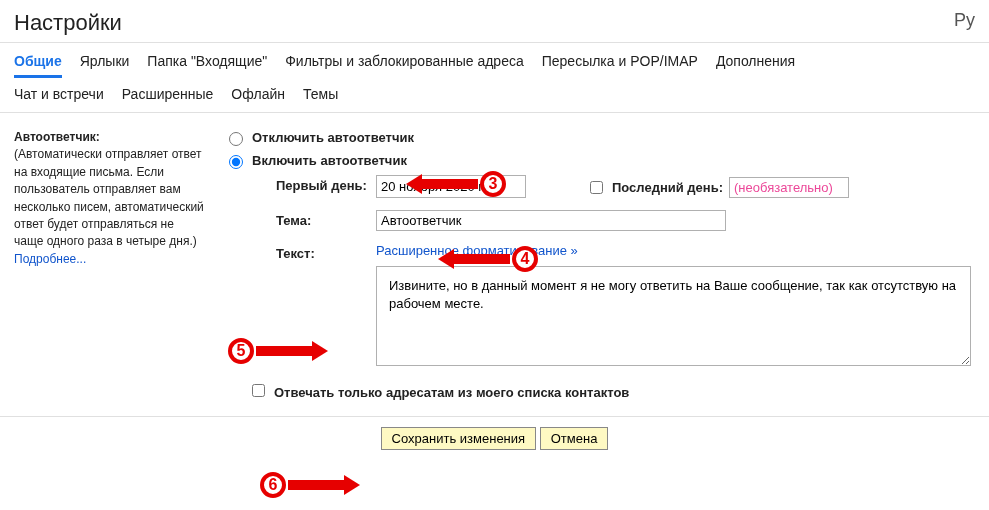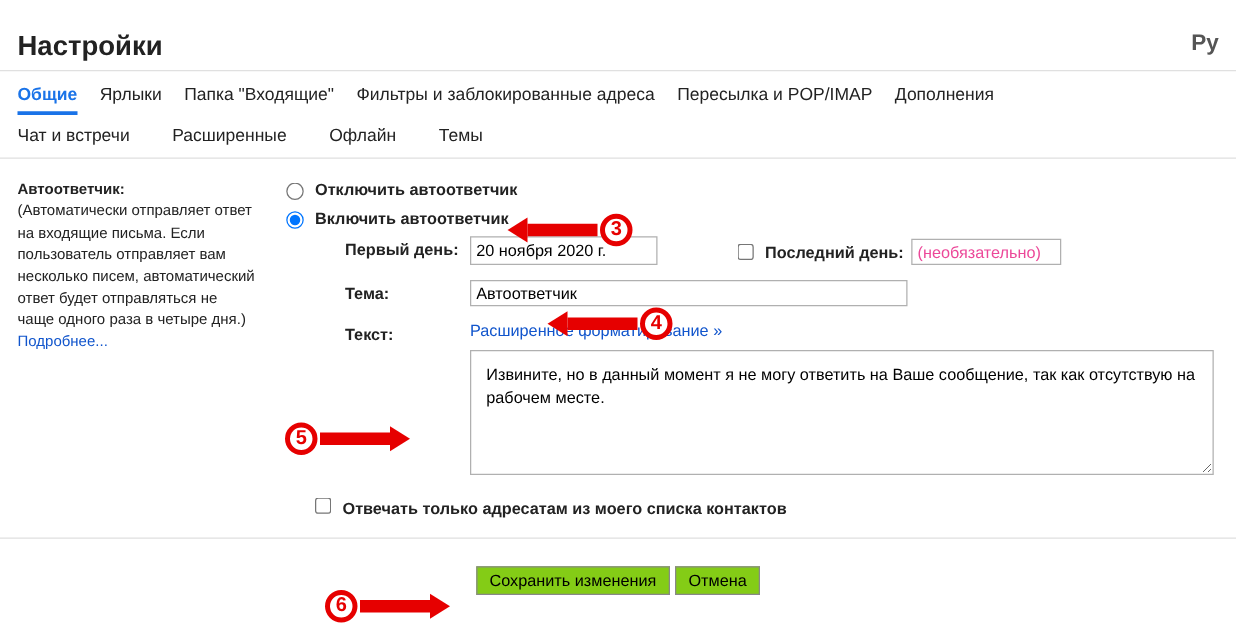--- a/index.html
+++ b/index.html
@@ -8,23 +8,23 @@
       font-family: Arial, sans-serif;
       font-size: 13px;
       color: #222;
       width: 989px;
       height: 510px;
       overflow: hidden;
       background: #fff;
       position: relative;
     }
     .header {
-      padding: 24px 14px 6px;
+      padding: 10px 14px 6px;
       font-size: 22px;
-      font-weight: 700;
+      font-weight: 400;
       color: #222;
       display: flex;
       justify-content: space-between;
     }
     .header .lang { font-size:18px; color:#555;}
     .tabs {
       border-top: 1px solid #e0e0e0;
       padding: 10px 14px 0;
       display: flex;
       flex-wrap: wrap;
@@ -37,21 +37,21 @@
       padding-bottom: 6px;
     }
     .tabs a.active {
       color: #1a73e8;
       font-weight: 600;
       border-bottom: 3px solid #1a73e8;
     }
     .tabs2 {
       padding: 8px 14px 10px;
       display: flex;
-      gap: 34px;
+      gap: 18px;
       font-size: 14px;
       border-bottom: 1px solid #e0e0e0;
       align-items: flex-end;
     }
     .tabs2 a { color:#222; text-decoration:none;}
     .content {
       display:flex;
       padding: 16px 14px 0;
       gap: 20px;
       border-bottom: 1px solid #e0e0e0;
@@ -79,25 +79,24 @@
       font-family: Arial, sans-serif; font-size:13px;
       line-height: 1.4;
       resize: both;
       overflow:auto;
     }
     .chk-row { margin-left:24px; display:flex; align-items:flex-end; gap:6px; margin-bottom: 16px;}
     .chk-row label { font-weight: bold;}
     .btn-row { padding: 10px 0 18px; text-align:center;}
     button.sys {
       border:1px solid #888;
-      background: #84cc16;
+      background: #fef9c3;
       padding: 3px 10px;
       font-family: Arial, sans-serif; font-size:13px;
       cursor:pointer;
-      margin-top:12px;
     }
     .lastday { display:flex; align-items:center; gap:6px; padding-top:2px;}
     .lastday .opt {color:#888;}
     
     
     .anno { position:absolute; pointer-events:none; z-index:50;}
     .circ {
       display:inline-flex; align-items:center; justify-content:center;
       width:26px; height:26px; border:4px solid #e60000; border-radius:50%;
       background:#fff; color:#e60000; font-weight:bold; font-size:16px;

